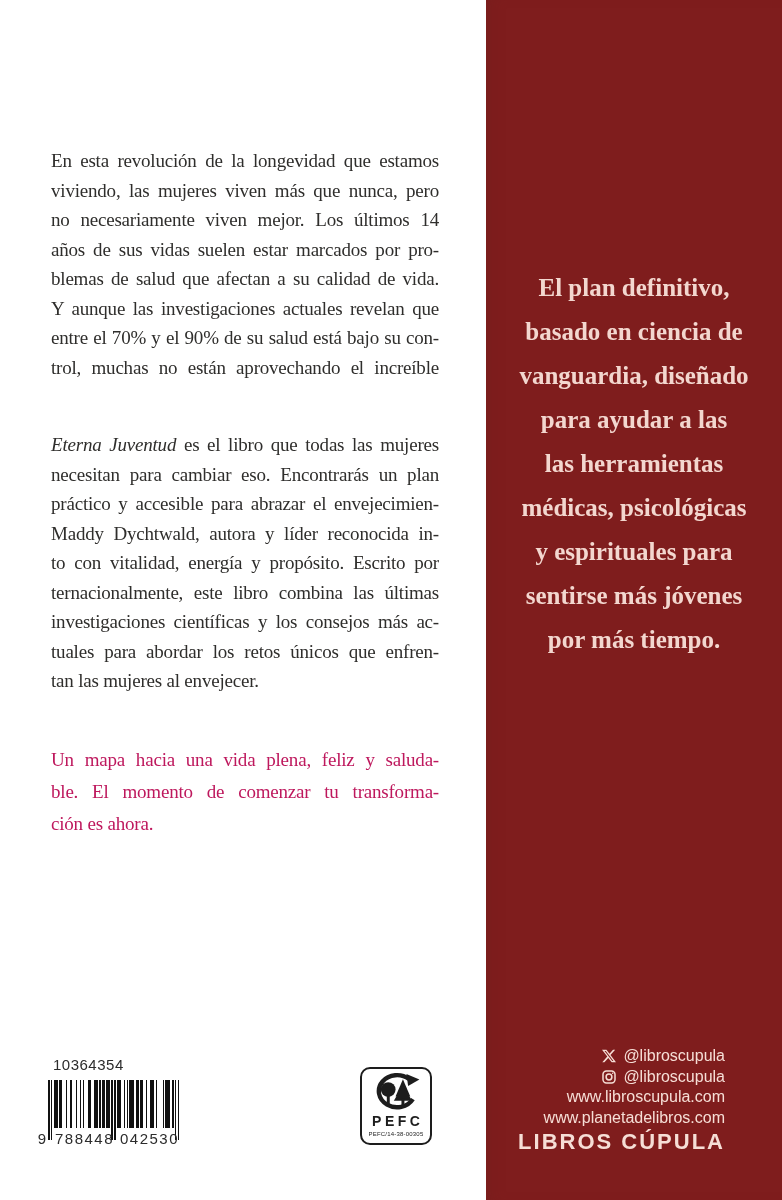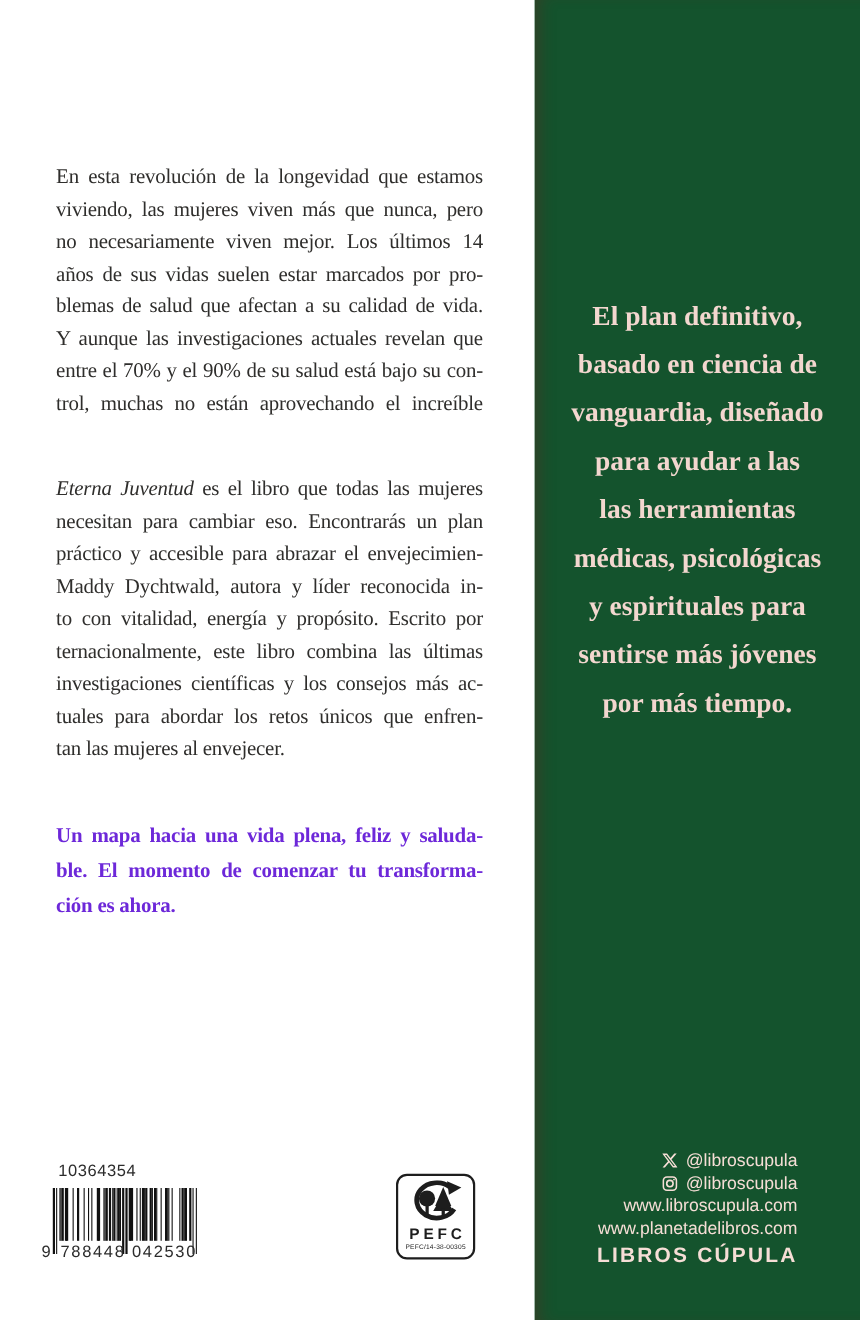--- a/index.html
+++ b/index.html
@@ -4,34 +4,34 @@
 <style>
   html,body{margin:0;padding:0;background:#e8e8e8;}
   .page{position:relative;width:782px;height:1200px;background:#ffffff;overflow:hidden;
         font-family:"Liberation Serif","DejaVu Serif",serif;}
   
   .bodycopy{position:absolute;left:51px;top:146px;width:388px;color:#2f2e2c;}
   .para{font-size:19px;line-height:29.5px;letter-spacing:-0.2px;}
   .para + .para{margin-top:48px;}
   .jline-block .tline{text-align:justify;text-align-last:justify;}
   .jline-block .tline.last{text-align:left;text-align-last:left;}
-  .para-highlight{color:#6d28d9;font-weight:bold;line-height:32px;}
+  .para-highlight{color:#be185d;font-weight:normal;line-height:32px;}
   .ital{font-style:italic;}
   
-  .red-col{position:absolute;left:486px;top:0;width:296px;height:1200px;background:#14532d;
+  .red-col{position:absolute;left:486px;top:0;width:296px;height:1200px;background:#7f1d1d;
            box-shadow:inset 12px 0 16px -10px rgba(110,30,28,0.45);}
   .quote{position:absolute;left:0;top:266px;width:100%;padding:0 12px;box-sizing:border-box;
          color:#f3d7cf;font-size:25px;font-weight:bold;line-height:44px;}
   .center-block .tline{text-align:center;}
   
   .social{position:absolute;top:1046px;right:57px;text-align:right;color:#f6ded6;
           font-family:"Liberation Sans","DejaVu Sans",sans-serif;font-size:16px;line-height:20.5px;}
   .social-row .icon{display:inline-block;width:14px;height:14px;margin-right:7px;position:relative;top:2px;}
   .social-row .icon svg{display:block;width:100%;height:100%;}
-  .publisher{margin-top:4px;font-size:19px;font-weight:bold;letter-spacing:2px;}
+  .publisher{margin-top:4px;font-size:22px;font-weight:bold;letter-spacing:2px;}
   
   .bc-font{font-family:"Liberation Sans","DejaVu Sans",sans-serif;color:#2c2c2c;}
   .bc-number{position:absolute;left:53px;top:1056px;font-size:15px;letter-spacing:0.5px;}
   .bc-bars{position:absolute;left:48px;top:1080px;width:133px;height:62px;}
   .bc-bars .bar{position:absolute;top:0;background:#111;}
   .bc-digit{position:absolute;font-size:15px;letter-spacing:1.5px;top:1130px;}
   .bc-d1{left:28px;width:18px;text-align:right;letter-spacing:0;}
   .bc-d2{left:55px;width:55px;text-align:left;}
   .bc-d3{left:120px;width:55px;text-align:center;}
   

